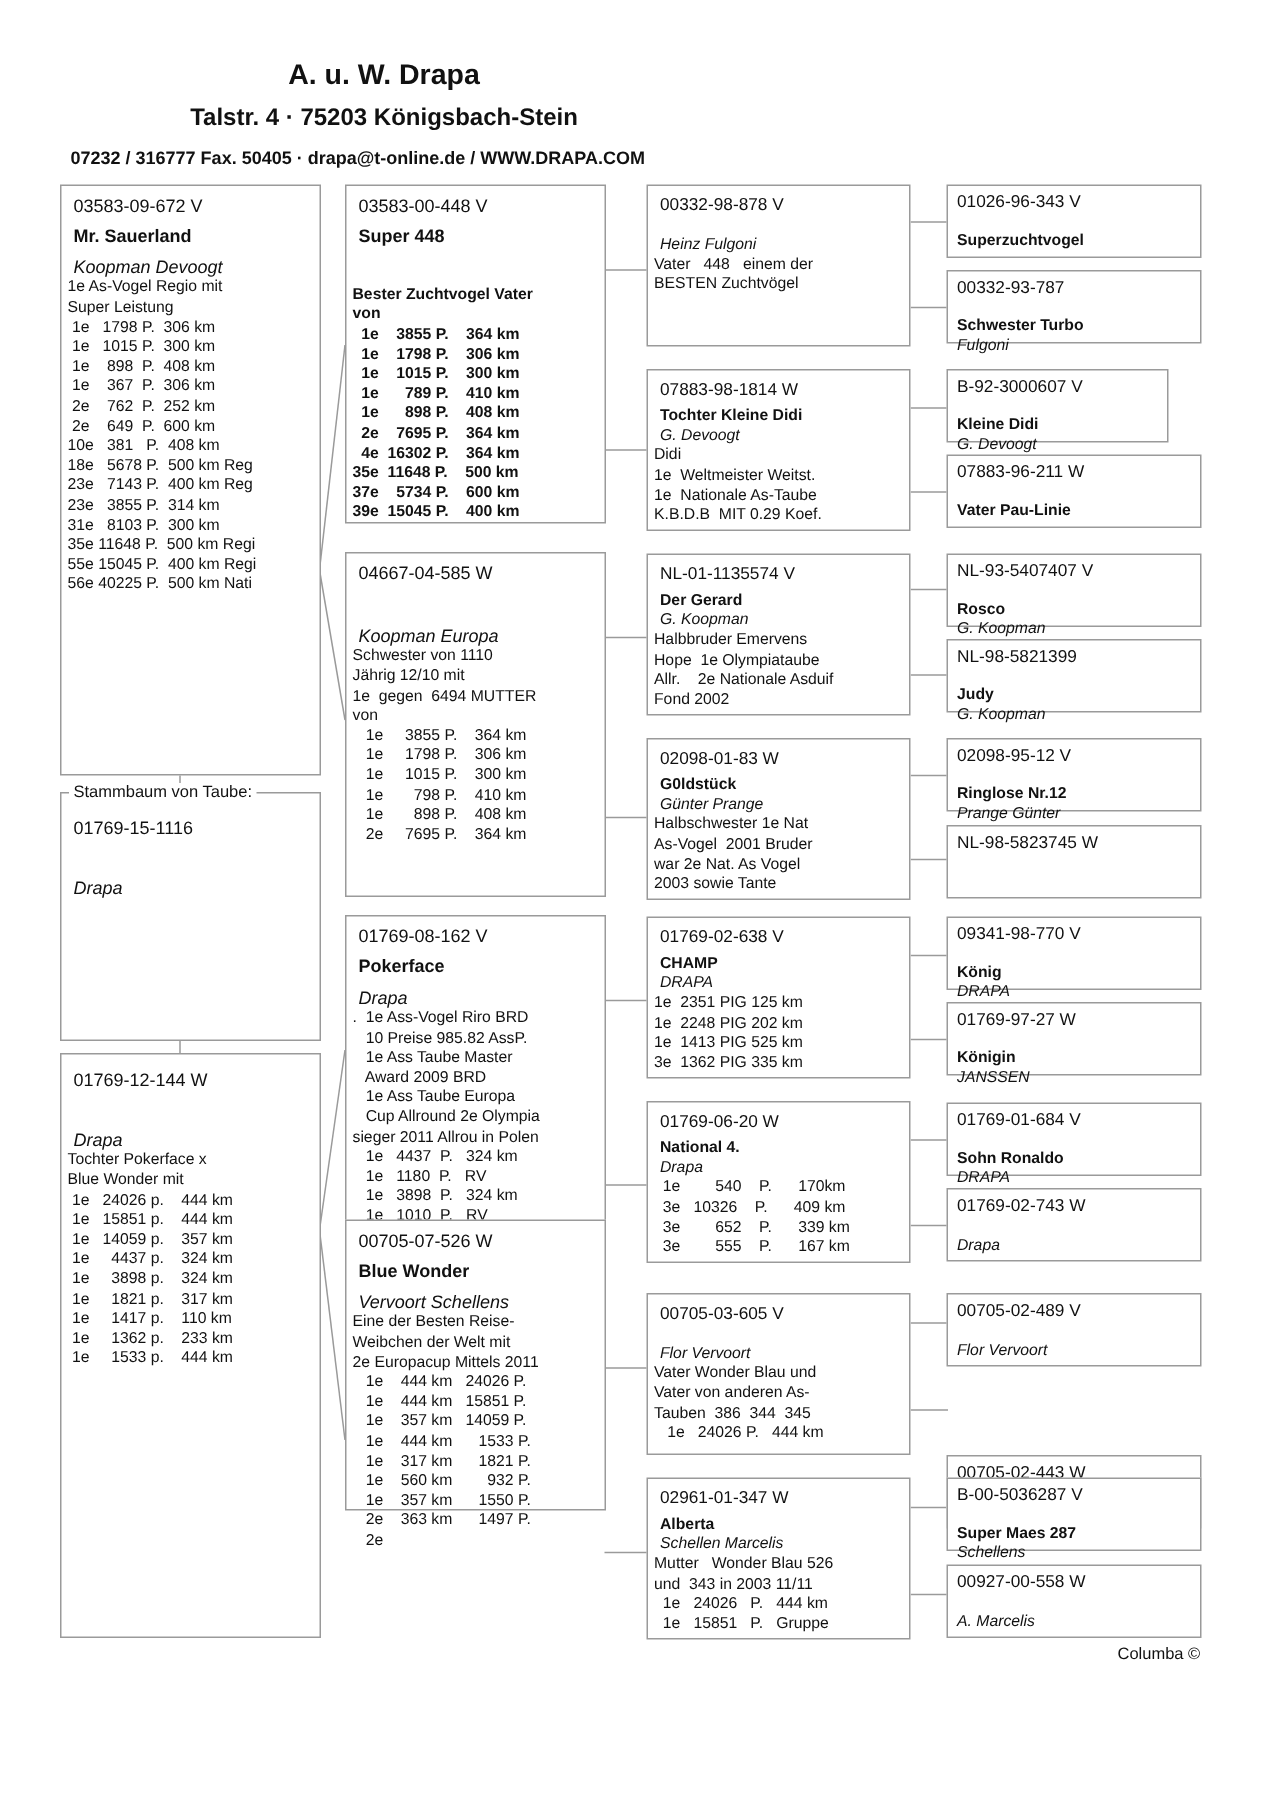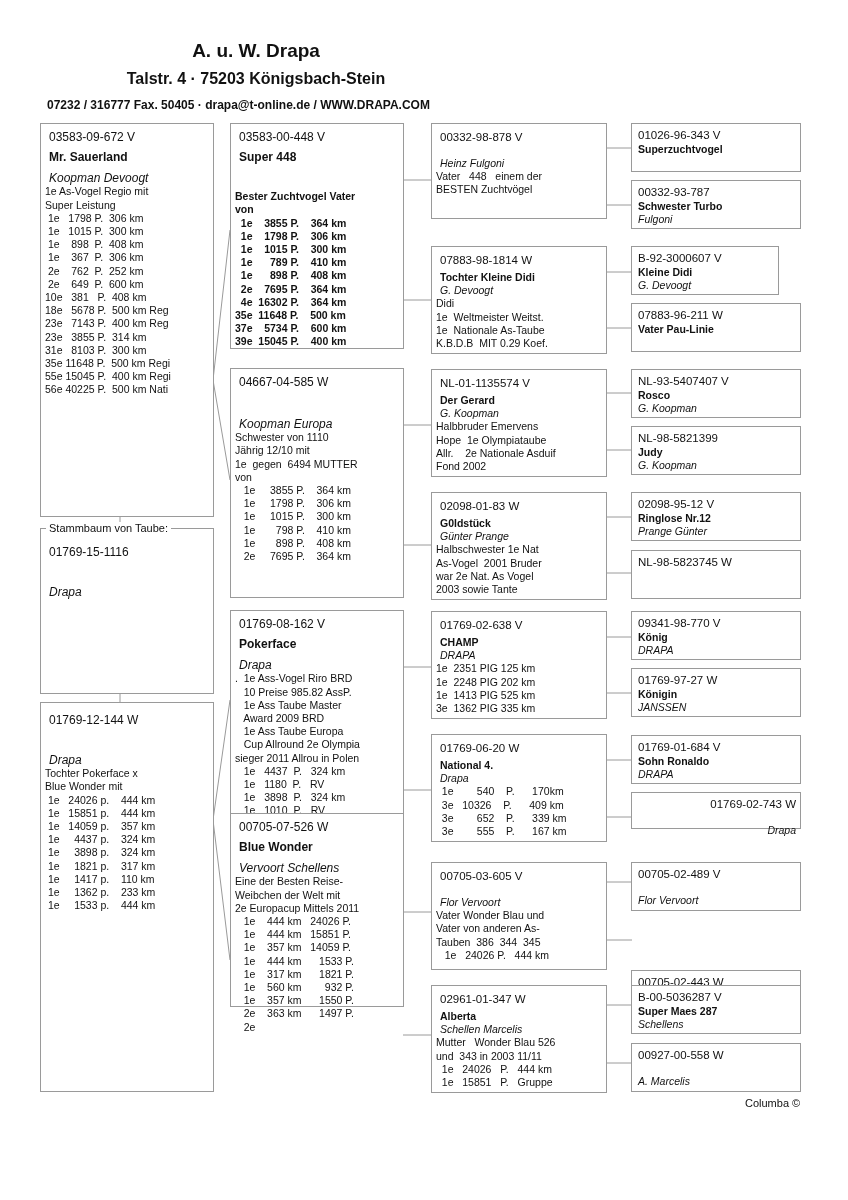--- a/index.html
+++ b/index.html
@@ -7,21 +7,21 @@
   .hdr1 { position:absolute; left:0; width:512px; top:40px; text-align:center; font-size:19px; font-weight:bold; }
   .hdr2 { position:absolute; left:0; width:512px; top:70px; text-align:center; font-size:16px; font-weight:bold; }
   .hdr3 { position:absolute; left:47px; top:98px; font-size:12px; font-weight:bold; }
   .box { position:absolute; border:1px solid #9a9a9a; background:#fff; box-sizing:border-box; font-size:10.5px; line-height:13.2px; padding:4px 4px 0 4px; }
   .box .ring { font-size:12px; line-height:15px; padding-left:4px; margin-top:2px; }
   .box .name { font-weight:bold; font-size:12px; padding-left:4px; margin-top:6px; }
   .box .breeder { font-style:italic; font-size:12px; padding-left:4px; margin-top:8px; }
   .box .lines div { white-space:pre; }
   .c2 .name { font-size:12px; }
   .small .ring { font-size:11.5px; padding-left:2px; margin-top:0; }
-  .small .name { font-size:10.5px; margin-top:0; padding-left:2px; }
+  .small .name { font-size:10.5px; margin-top:11px; padding-left:2px; }
   .small .breeder { font-size:10.5px; margin-top:0; padding-left:2px; }
   .c3 .ring { font-size:11.5px; }
   .c3 .name { font-size:10.5px; margin-top:3px; }
   .c3 .breeder { font-size:10.5px; margin-top:0; }
   svg.lines { position:absolute; left:0; top:0; }
   .legend { position:absolute; left:46px; top:522px; font-size:11px; background:#fff; padding:0 3px; }
   .footer { position:absolute; left:745px; top:1097px; font-size:11px; }
 </style>
 </head>
 <body>
@@ -188,21 +188,21 @@
         <div>   1e    317 km      1821 P.</div>
         <div>   1e    560 km        932 P.</div>
         <div>   1e    357 km      1550 P.</div>
         <div>   2e    363 km      1497 P.</div>
         <div>   2e</div>
       </div>
     </div>
   </div>
 
 <div id="ggp-col">
-    <div class="box c3" style="left: 431px; top: 123px; width: 176px; height: 96px;">
+    <div class="box c3" style="left: 431px; top: 123px; width: 176px; height: 108px;">
       <div class="ring">00332-98-878 V</div>
       <div style="height: 12px;"></div>
       <div class="breeder">Heinz Fulgoni</div>
       <div class="lines">
         <div>Vater   448   einem der</div>
         <div>BESTEN Zuchtvögel</div>
       </div>
     </div>
     <div class="box c3" style="left: 431px; top: 246px; width: 176px; height: 108px;">
       <div class="ring">07883-98-1814 W</div>
@@ -329,21 +329,21 @@
     <div class="box small" style="left: 631px; top: 668px; width: 170px; height: 49px;">
       <div class="ring">01769-97-27 W</div>
       <div class="name">Königin</div>
       <div class="breeder">JANSSEN</div>
     </div>
     <div class="box small" style="left: 631px; top: 735px; width: 170px; height: 49px;">
       <div class="ring">01769-01-684 V</div>
       <div class="name">Sohn Ronaldo</div>
       <div class="breeder">DRAPA</div>
     </div>
-    <div class="box small" style="left: 631px; top: 792px; width: 170px; height: 37px; text-align: right;">
+    <div class="box small" style="left: 631px; top: 792px; width: 170px; height: 49px;">
       <div class="ring">01769-02-743 W</div>
       <div style="height: 12px;"></div>
       <div class="breeder">Drapa</div>
     </div>
     <div class="box small" style="left: 631px; top: 862px; width: 170px; height: 49px;">
       <div class="ring">00705-02-489 V</div>
       <div style="height: 12px;"></div>
       <div class="breeder">Flor Vervoort</div>
     </div>
     <div class="box small" style="left: 631px; top: 970px; width: 170px; height: 49px;">

